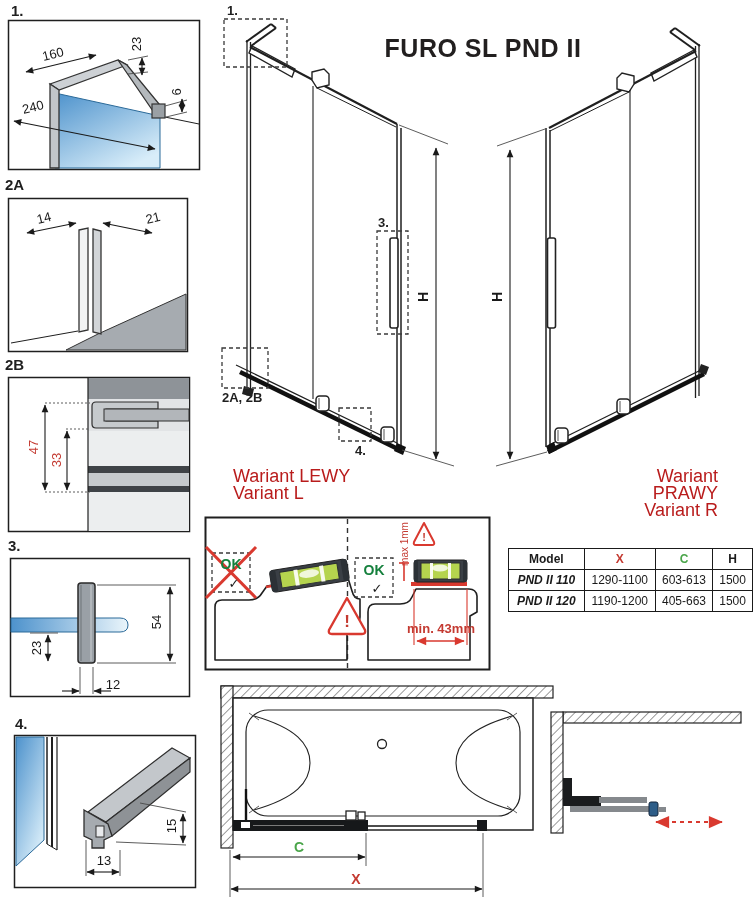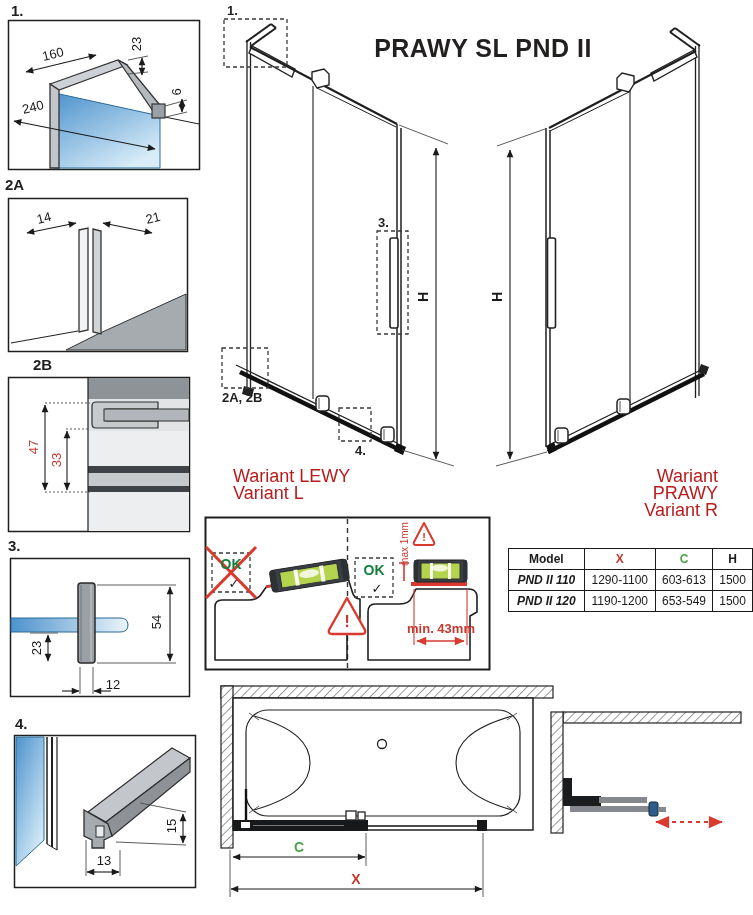--- a/index.html
+++ b/index.html
@@ -271,33 +271,33 @@
     <rect x="563" y="778" width="9" height="28" fill="#1a1c1e"></rect>
     <rect x="563" y="796" width="38" height="10" fill="#1a1c1e"></rect>
     <rect x="599" y="797" width="48" height="6" fill="#85898d"></rect>
     <rect x="570" y="806" width="81" height="6" fill="#85898d"></rect>
     <rect x="649" y="802" width="9" height="14" rx="2" fill="#2d5d88" stroke="#14273c" stroke-width="1"></rect>
     <rect x="658" y="807" width="8" height="5" fill="#85898d"></rect>
     <line x1="656" y1="822" x2="722" y2="822" stroke="#d9392f" stroke-width="2" stroke-dasharray="4 4" marker-start="url(#ar)" marker-end="url(#ar)"></line>
   </g>
 </svg>
 
-<div class="title" style="left:483px;top:48px;">PRAWY SL PND II</div>
+<div class="title" style="left:483px;top:48px;">FURO SL PND II</div>
 
 <div class="tag" style="left:11px;top:2px;">1.</div>
 <div class="lbl tilt" style="left:53px;top:54px;">160</div>
 <div class="lbl rot" style="left:136px;top:44px;">23</div>
 <div class="lbl tilt" style="left:33px;top:107px;">240</div>
 <div class="lbl rot" style="left:176px;top:92px;">6</div>
 
 <div class="tag" style="left:5px;top:176px;">2A</div>
 <div class="lbl tilt" style="left:44px;top:218px;">14</div>
 <div class="lbl tilt" style="left:153px;top:218px;">21</div>
 
-<div class="tag" style="left:5px;top:356px;margin-left:28px;">2B</div>
+<div class="tag" style="left:5px;top:356px;">2B</div>
 <div class="lbl rot red" style="left:33px;top:447px;">47</div>
 <div class="lbl rot red" style="left:56px;top:460px;">33</div>
 
 <div class="tag" style="left:8px;top:537px;">3.</div>
 <div class="lbl rot" style="left:156px;top:622px;">54</div>
 <div class="lbl rot" style="left:36px;top:648px;">23</div>
 <div class="lbl" style="left:113px;top:684px;">12</div>
 
 <div class="tag" style="left:15px;top:715px;">4.</div>
 <div class="lbl" style="left:104px;top:860px;">13</div>
@@ -341,19 +341,19 @@
   </tr>
   <tr>
     <td class="model-cell">PND II 110</td>
     <td>1290-1100</td>
     <td>603-613</td>
     <td>1500</td>
   </tr>
   <tr>
     <td class="model-cell">PND II 120</td>
     <td>1190-1200</td>
-    <td>653-549</td>
+    <td>405-663</td>
     <td>1500</td>
   </tr>
 </tbody>
     </table>
 
 </div>
 
 </body></html>

